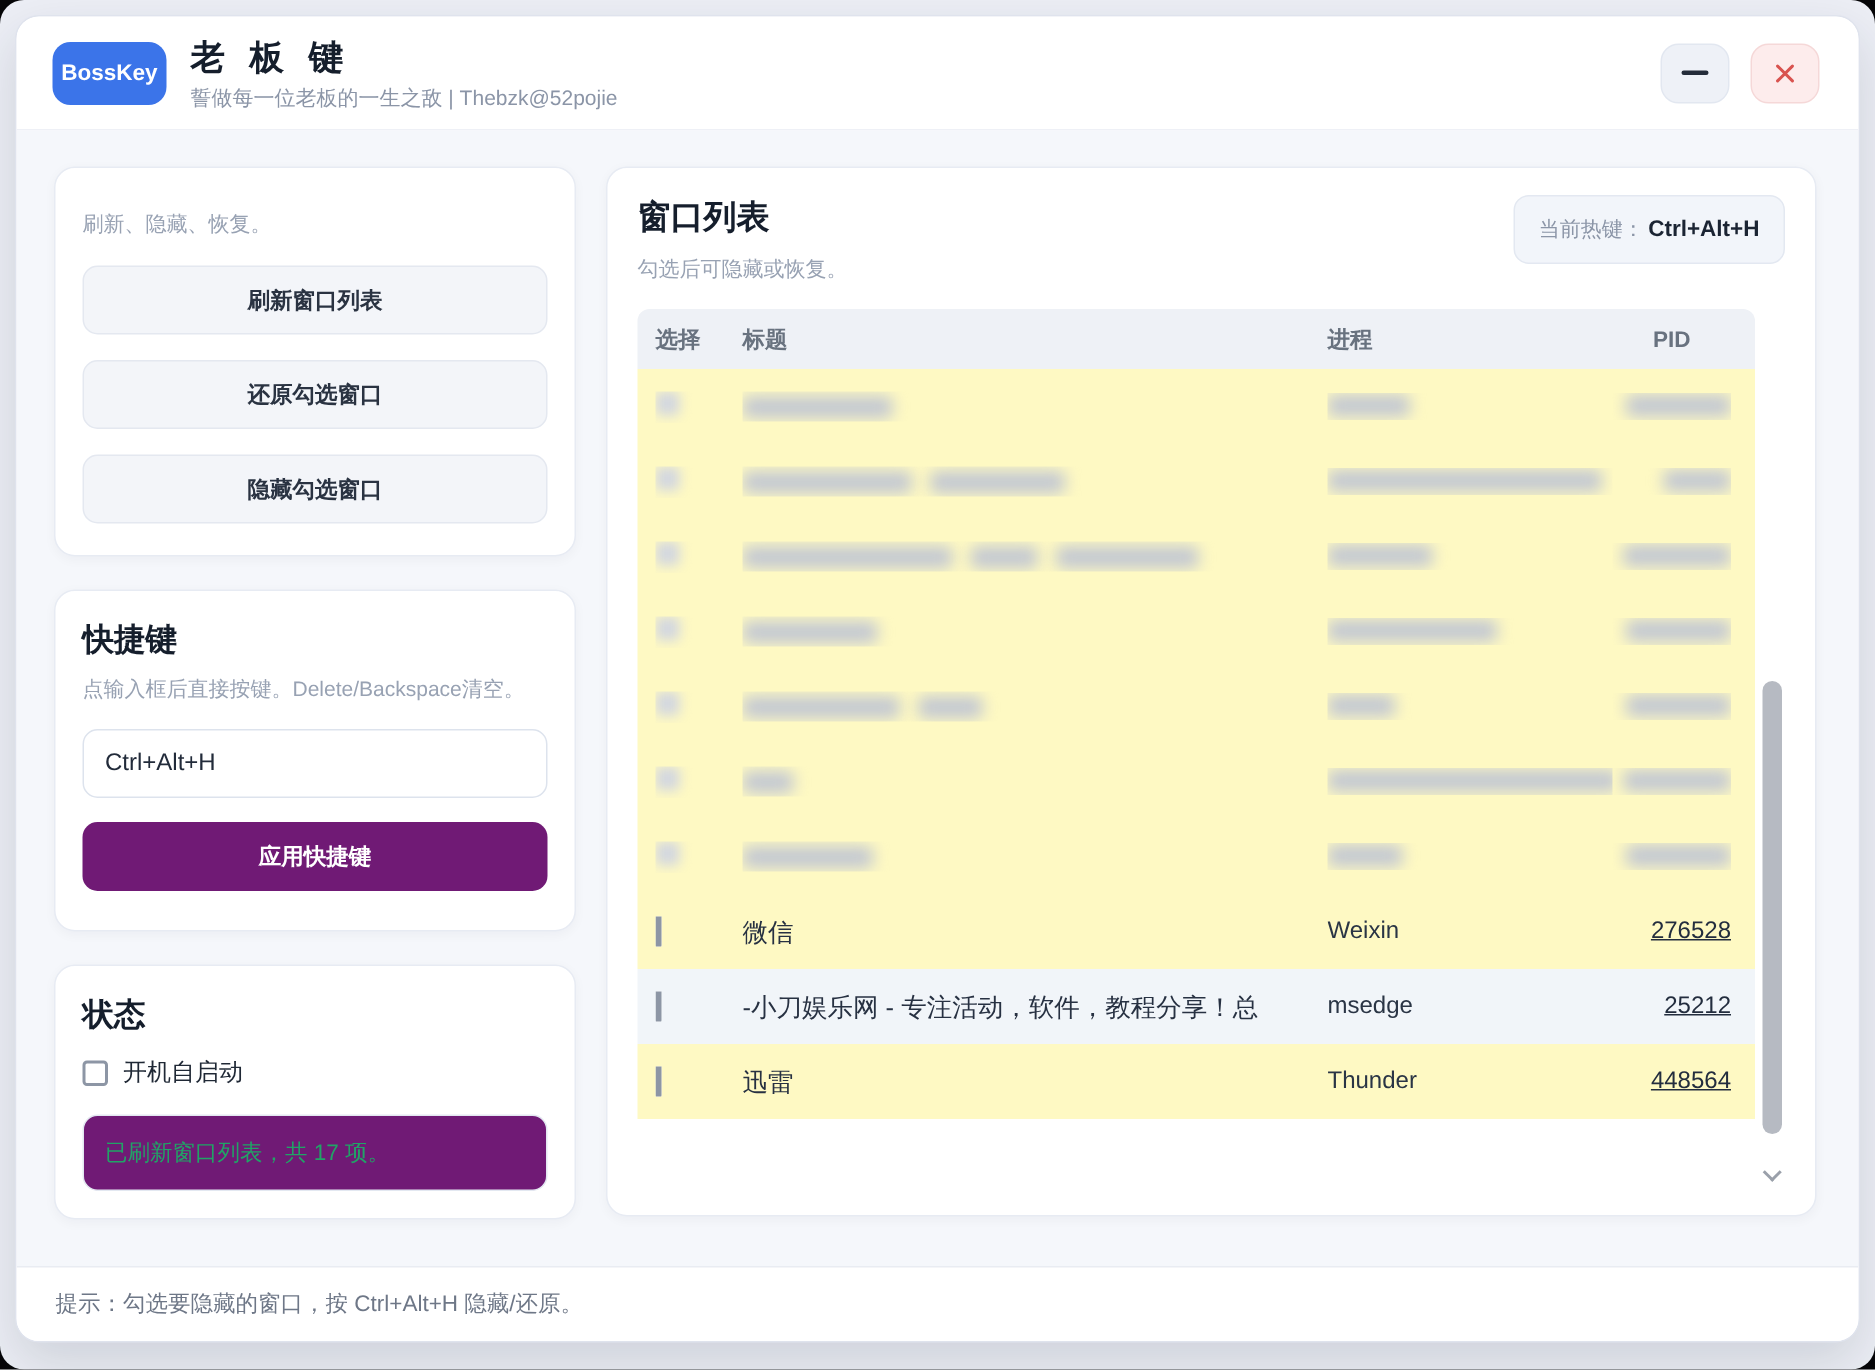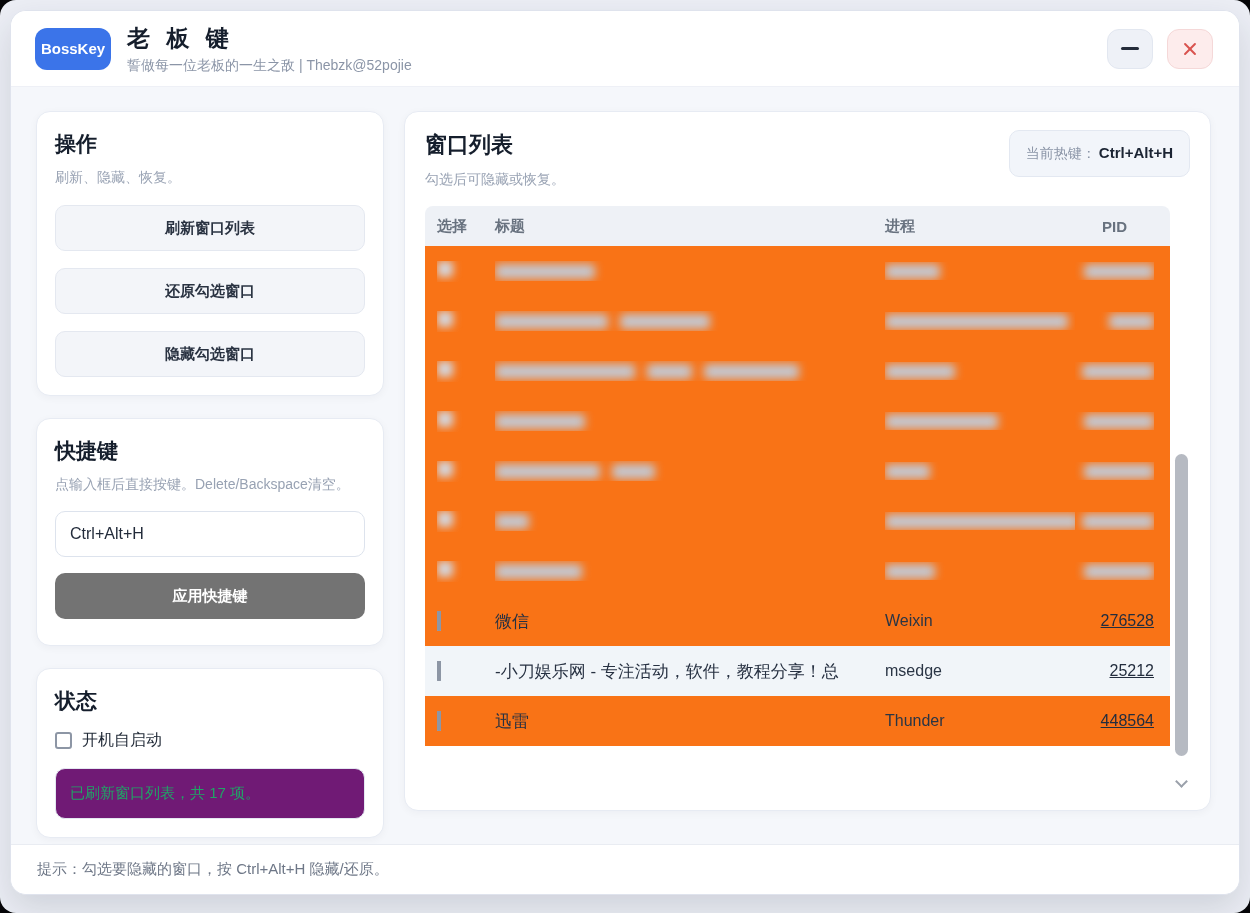--- a/index.html
+++ b/index.html
@@ -31,39 +31,39 @@
   .left-col { flex:0 0 348px; display:flex; flex-direction:column; gap:22px; }
   .card { background:#fff; border:1px solid #e7ebf3; border-radius:14px; padding:18px;
           box-shadow:0 2px 8px rgba(15,23,42,.04); }
   .card-title { font-size:21px; font-weight:bold; color:#151e2c; }
   .card-sub { font-size:14px; color:#98a2b3; margin-top:9px; line-height:1.5; }
   .action-btn { display:block; width:100%; height:46px; margin-top:17px; background:#f3f5f9;
                 border:1px solid #e4e8f0; border-radius:10px; font-size:15px; font-weight:bold;
                 color:#2a3342; cursor:pointer; font-family:inherit; }
   .hotkey-input { width:100%; height:46px; margin-top:16px; border:1px solid #dde3ed; border-radius:10px;
                   padding:0 14px; font-size:16px; color:#222b3a; background:#fff; font-family:inherit; }
-  .apply-btn { display:block; width:100%; height:46px; margin-top:16px; background:#737373; border:none;
+  .apply-btn { display:block; width:100%; height:46px; margin-top:16px; background:#701a75; border:none;
                border-radius:10px; color:#fff; font-weight:bold; font-size:15px; cursor:pointer; font-family:inherit; }
   .autostart { display:flex; align-items:center; gap:10px; margin-top:15px; font-size:16px; color:#1f2835; }
   .checkbox { width:17px; height:17px; border:2px solid #8d96a5; border-radius:3px; background:#fff; flex:0 0 17px; cursor:pointer; }
   .status-box { margin-top:17px; border:1px solid #e3e8f1; border-radius:10px; padding:15px 14px;
                 font-size:15px; color:#21a366; background:#701a75; }
 
   
   .main-card { flex:1; display:flex; flex-direction:column; padding:18px 20px; position:relative; }
   .main-head { display:flex; align-items:flex-start; }
   .hotkey-badge { margin-left:auto; background:#f2f5fa; border:1px solid #e3e8f1; border-radius:10px;
                   padding:13px 16px; font-size:14px; color:#8b95a7; white-space:nowrap; }
   .hotkey-badge b { color:#1b2433; font-size:15px; margin-left:3px; }
 
   .table { margin-top:16px; flex:1; position:relative; padding-right:20px; }
   .thead,.trow { display:grid; grid-template-columns:58px 390px 190px 1fr; align-items:center; padding:0 16px 0 12px; }
   .thead { height:40px; background:#eef1f6; border-radius:8px 8px 0 0; font-size:15px; font-weight:bold; color:#68727f; }
   .th-pid { text-align:center; }
-  .trow { height:50px; font-size:17px; color:#273142; background:#f97316; }
+  .trow { height:50px; font-size:17px; color:#273142; background:#fef9c3; }
   .trow.alt { background:#f1f5f9; }
   .cell { overflow:hidden; white-space:nowrap; }
   .cell-process { font-size:16px; color:#2a3545; }
   .cell-pid { text-align:right; font-size:16px; color:#232d3e;text-decoration:underline; }
   .blob { display:inline-block; height:15px; border-radius:4px; background:#c3c8d2; filter:blur(5px);
           margin-right:12px; vertical-align:middle; }
   .cb-blob { display:inline-block; width:16px; height:16px; border-radius:3px; background:#d3d7df; filter:blur(4px); }
 
   
   .scrollbar { position:absolute; right:2px; top:44px; bottom:4px; width:13px; }
@@ -95,21 +95,20 @@
         <div class="win-btn close-btn">
           <div class="x-icon"></div>
         </div>
       </div>
     </div>
 
     <div class="content">
       <div class="left-col">
 
         <div class="card" style="flex:0 0 260px;">
-          <div class="card-title">操作</div>
           <div class="card-sub">刷新、隐藏、恢复。</div>
           <button class="action-btn">刷新窗口列表</button>
           <button class="action-btn">还原勾选窗口</button>
           <button class="action-btn">隐藏勾选窗口</button>
         </div>
 
         <div class="card" style="flex:0 0 228px;">
           <div class="card-title">快捷键</div>
           <div class="card-sub">点输入框后直接按键。Delete/Backspace清空。</div>
           <input class="hotkey-input" value="Ctrl+Alt+H" style="">

